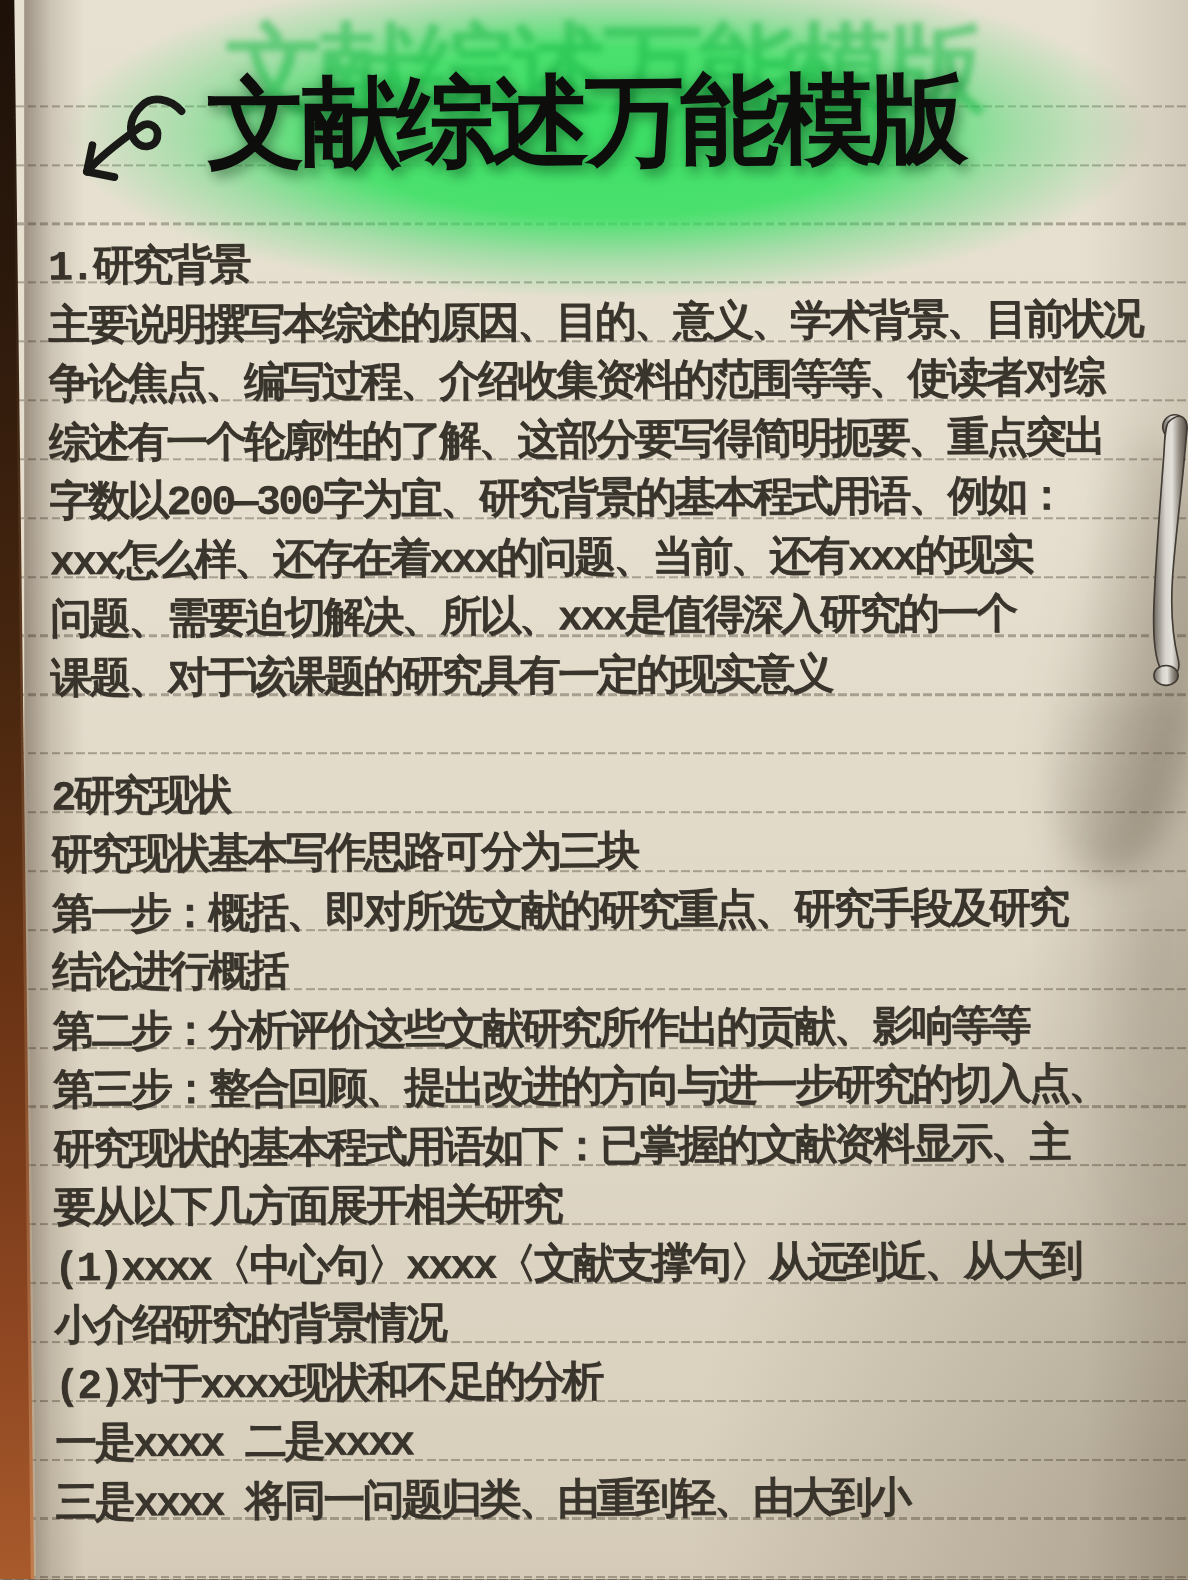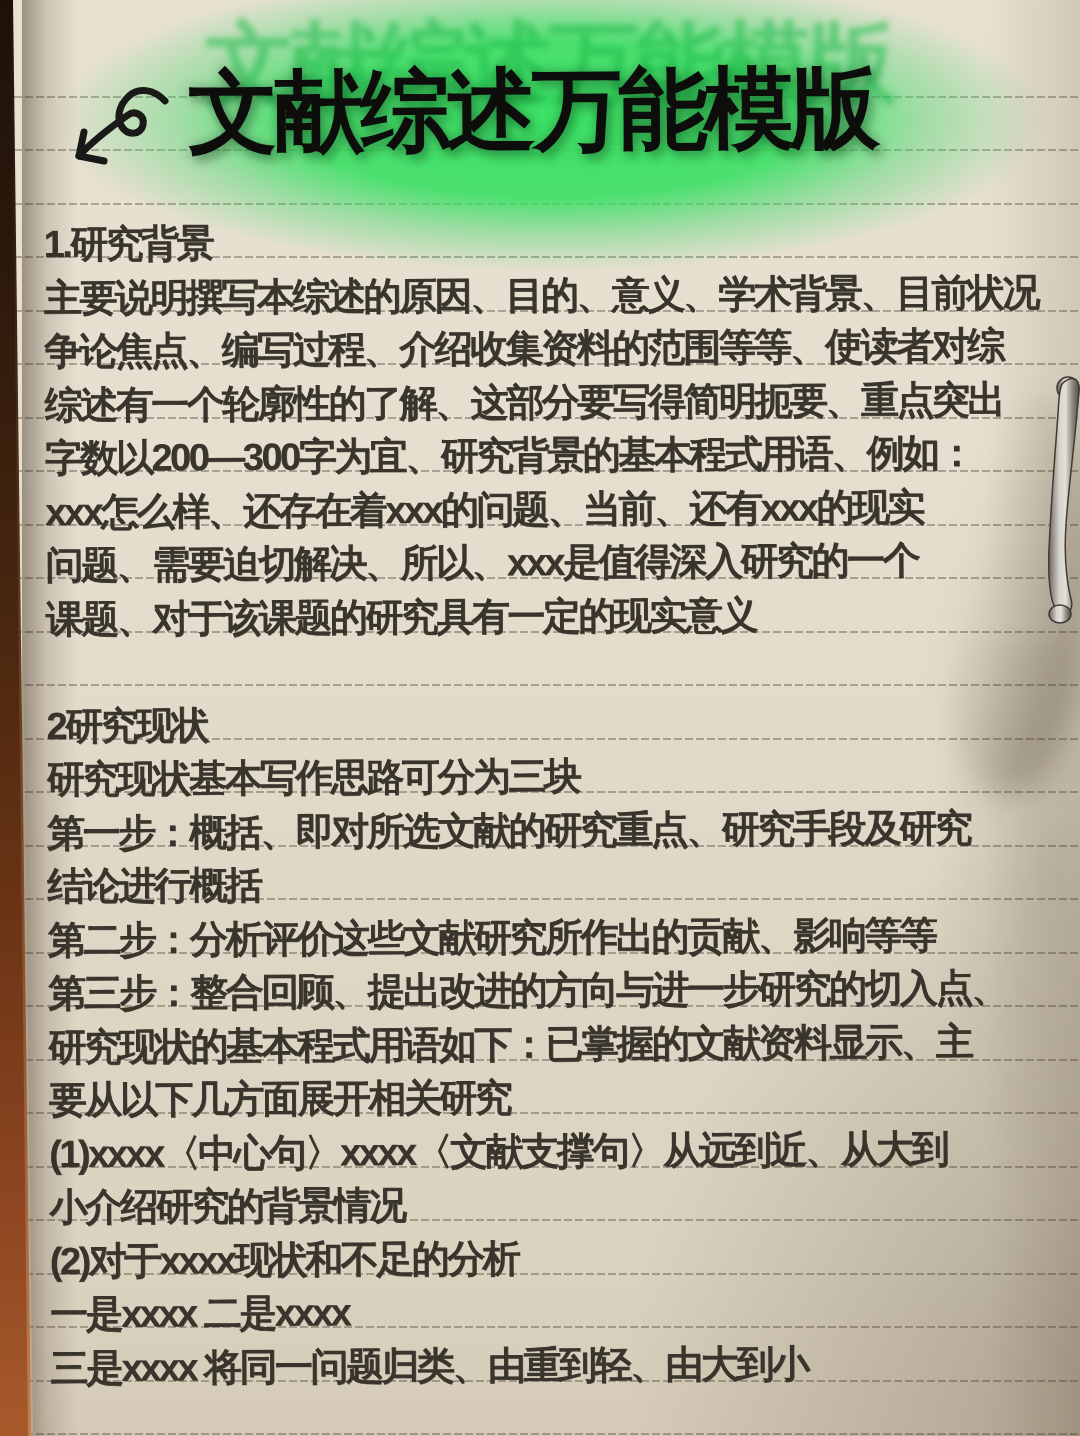--- a/index.html
+++ b/index.html
@@ -1,20 +1,20 @@
 <!DOCTYPE html>
 <html><head>
 <meta charset="utf-8">
 <style>
   html,body{margin:0;padding:0;background:#23180f;}
   .photo{
     position:relative;
     width:1080px;height:1436px;
     overflow:hidden;
-    font-family:Liberation Sans, sans-serif;
+    font-family:Liberation Mono, monospace;
     background-color:#e6dfcf;
     
     background-image:
       repeating-linear-gradient(90deg, #e6dfcf 0 3px, rgba(0,0,0,0) 3px 11px),
       repeating-linear-gradient(180deg, rgba(0,0,0,0) 0 51.5px, rgba(116,108,94,0.55) 51.5px 53.5px);
     background-position: 0 0, 0 44px;
   }
   .page-tint{
     position:absolute;inset:0;
     background:linear-gradient(180deg, rgba(255,255,255,0.06) 0%, rgba(0,0,0,0) 30%, rgba(120,95,60,0.10) 88%, rgba(120,95,60,0.16) 100%);

